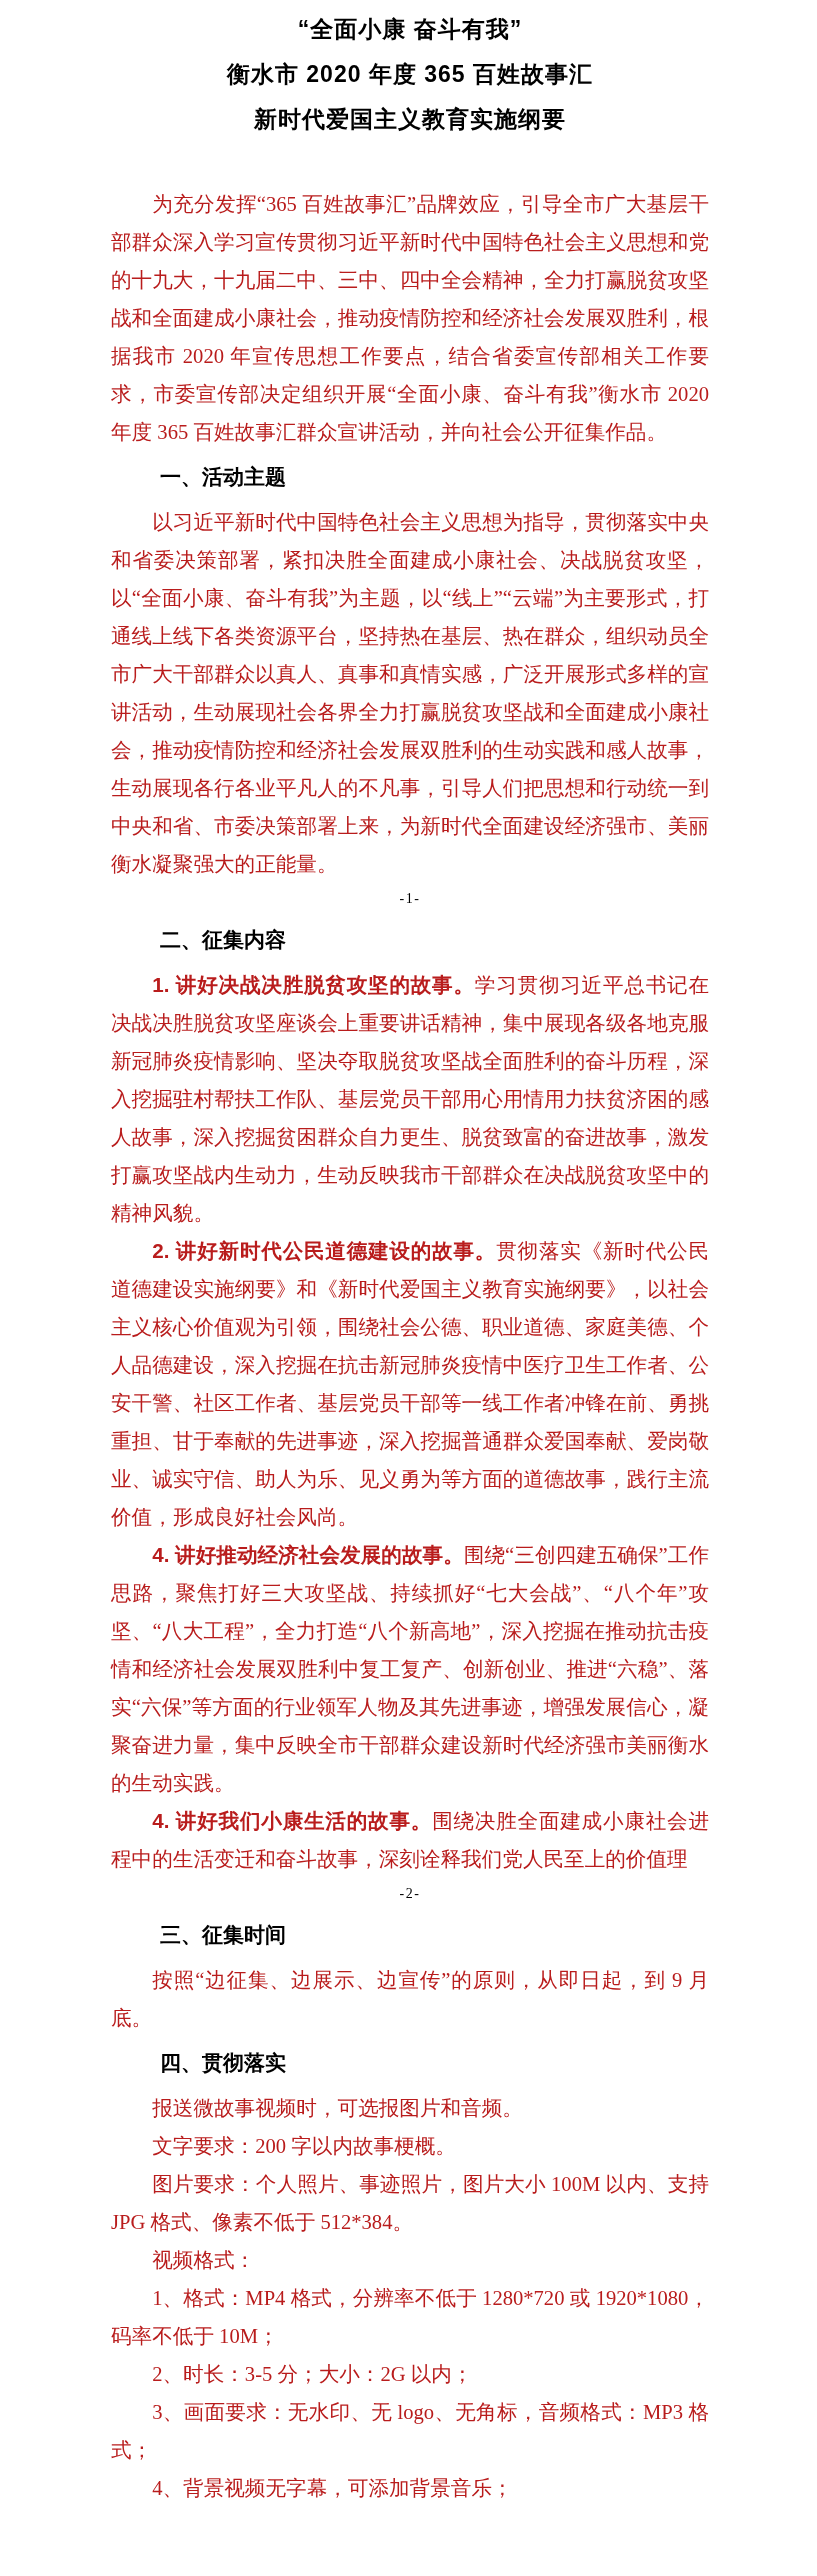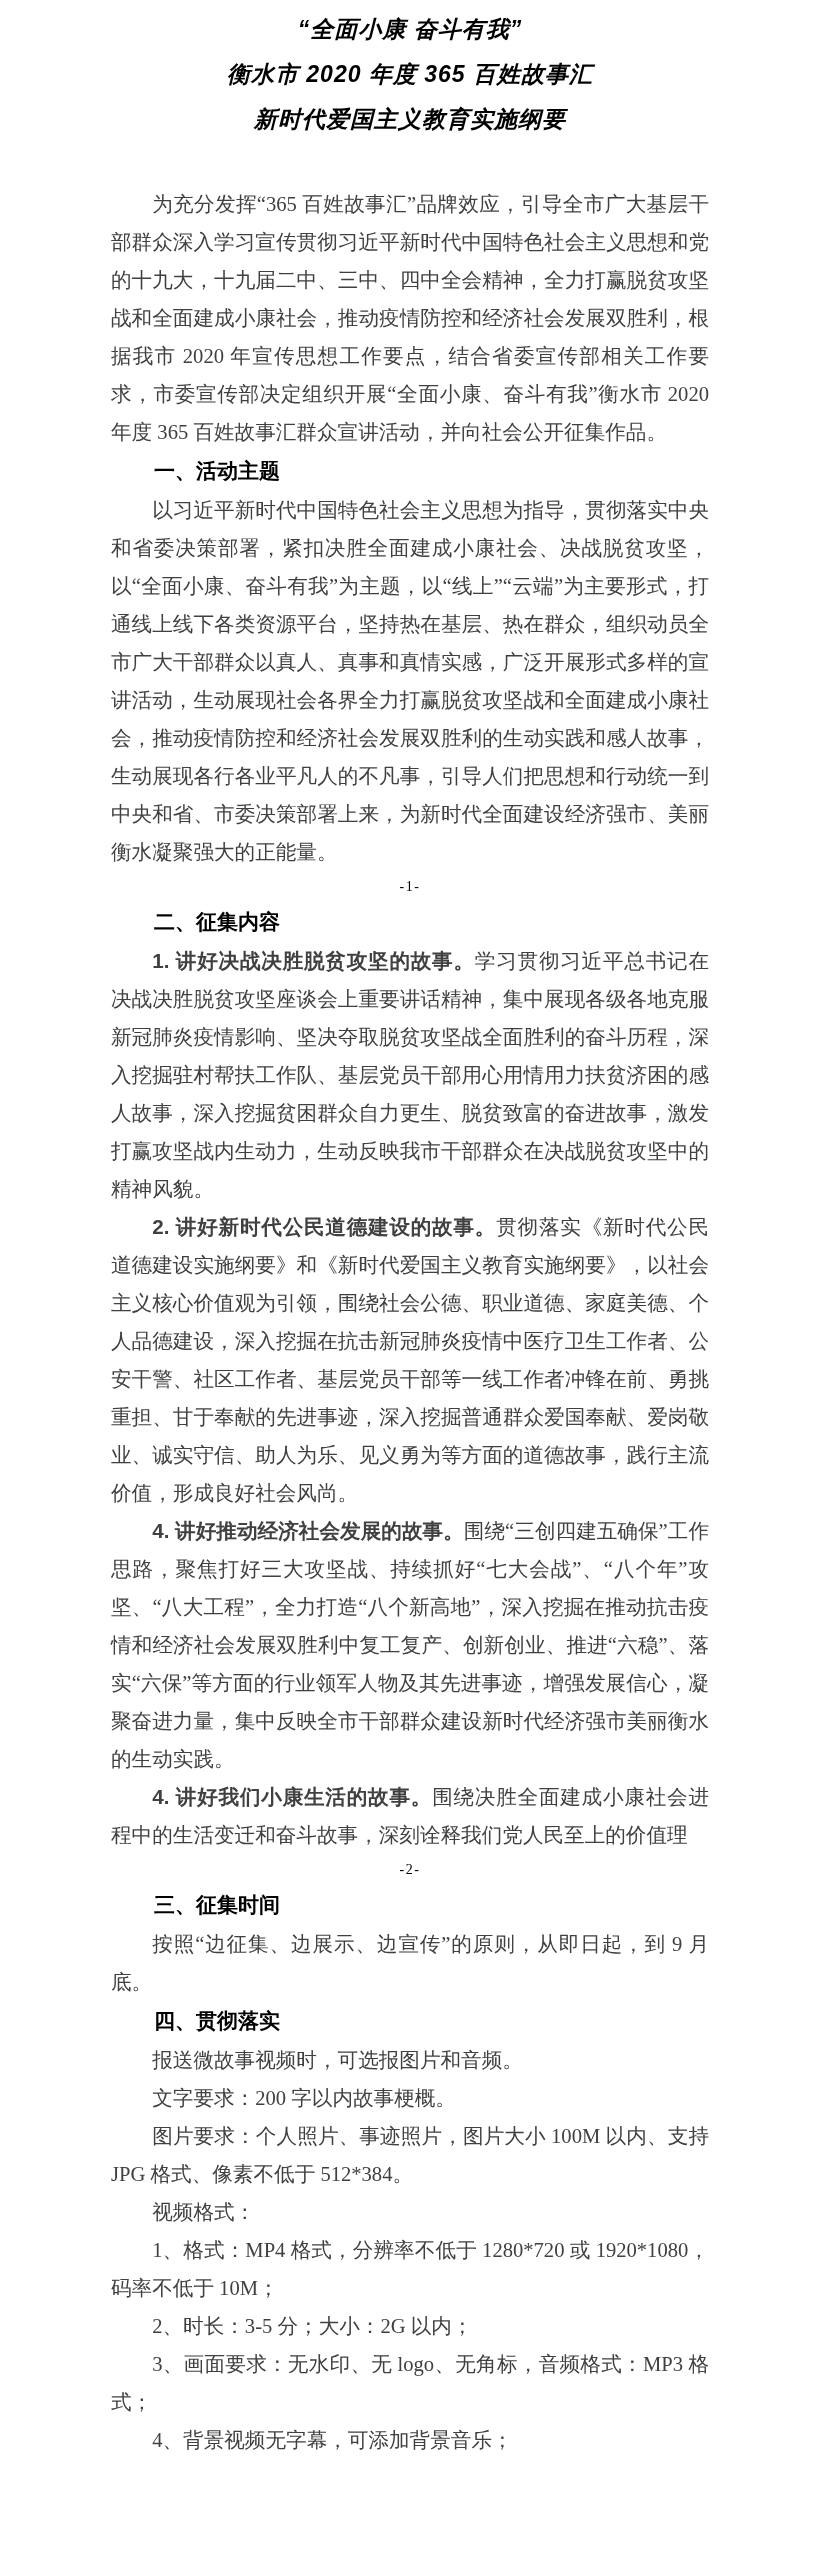--- a/index.html
+++ b/index.html
@@ -11,46 +11,46 @@
     overflow: hidden;
   }
   .page {
     box-sizing: border-box;
     width: 818px;
     height: 3901px;
     padding: 7.2px 109px 0 111px;
     background: #ffffff;
     color: #000000;
   }
-  .title-block { margin: 0 0 43px 0; font-style: italic; }
+  .title-block { margin: 0 0 43px 0; }
   .title-line {
     font-family: "Liberation Sans", "DejaVu Sans", sans-serif;
     font-weight: bold;
     font-size: 23px;
     line-height: 45px;
     text-align: center;
     letter-spacing: 1px;
     white-space: nowrap;
   }
   .body {
     font-family: "Liberation Serif", "DejaVu Serif", serif;
     font-size: 20.6px;
     line-height: 38px;
     margin: 0;
     text-align: justify;
     text-justify: inter-character;
-    color: #404040;
+    color: #b91c1c;
   }
   .indent { text-indent: 2em; }
   .heading {
     font-family: "Liberation Sans", "DejaVu Sans", sans-serif;
     font-weight: bold;
     font-size: 21px;
     line-height: 38px;
-    margin: 1px;
+    margin: 7px;
     text-indent: 2em;
     text-align: left;
   }
   .lead {
     font-family: Liberation Sans, sans-serif;
     font-weight: bold;
   }
   .pagenum {
     font-family: "Liberation Serif", "DejaVu Serif", serif;
     font-size: 14px;

